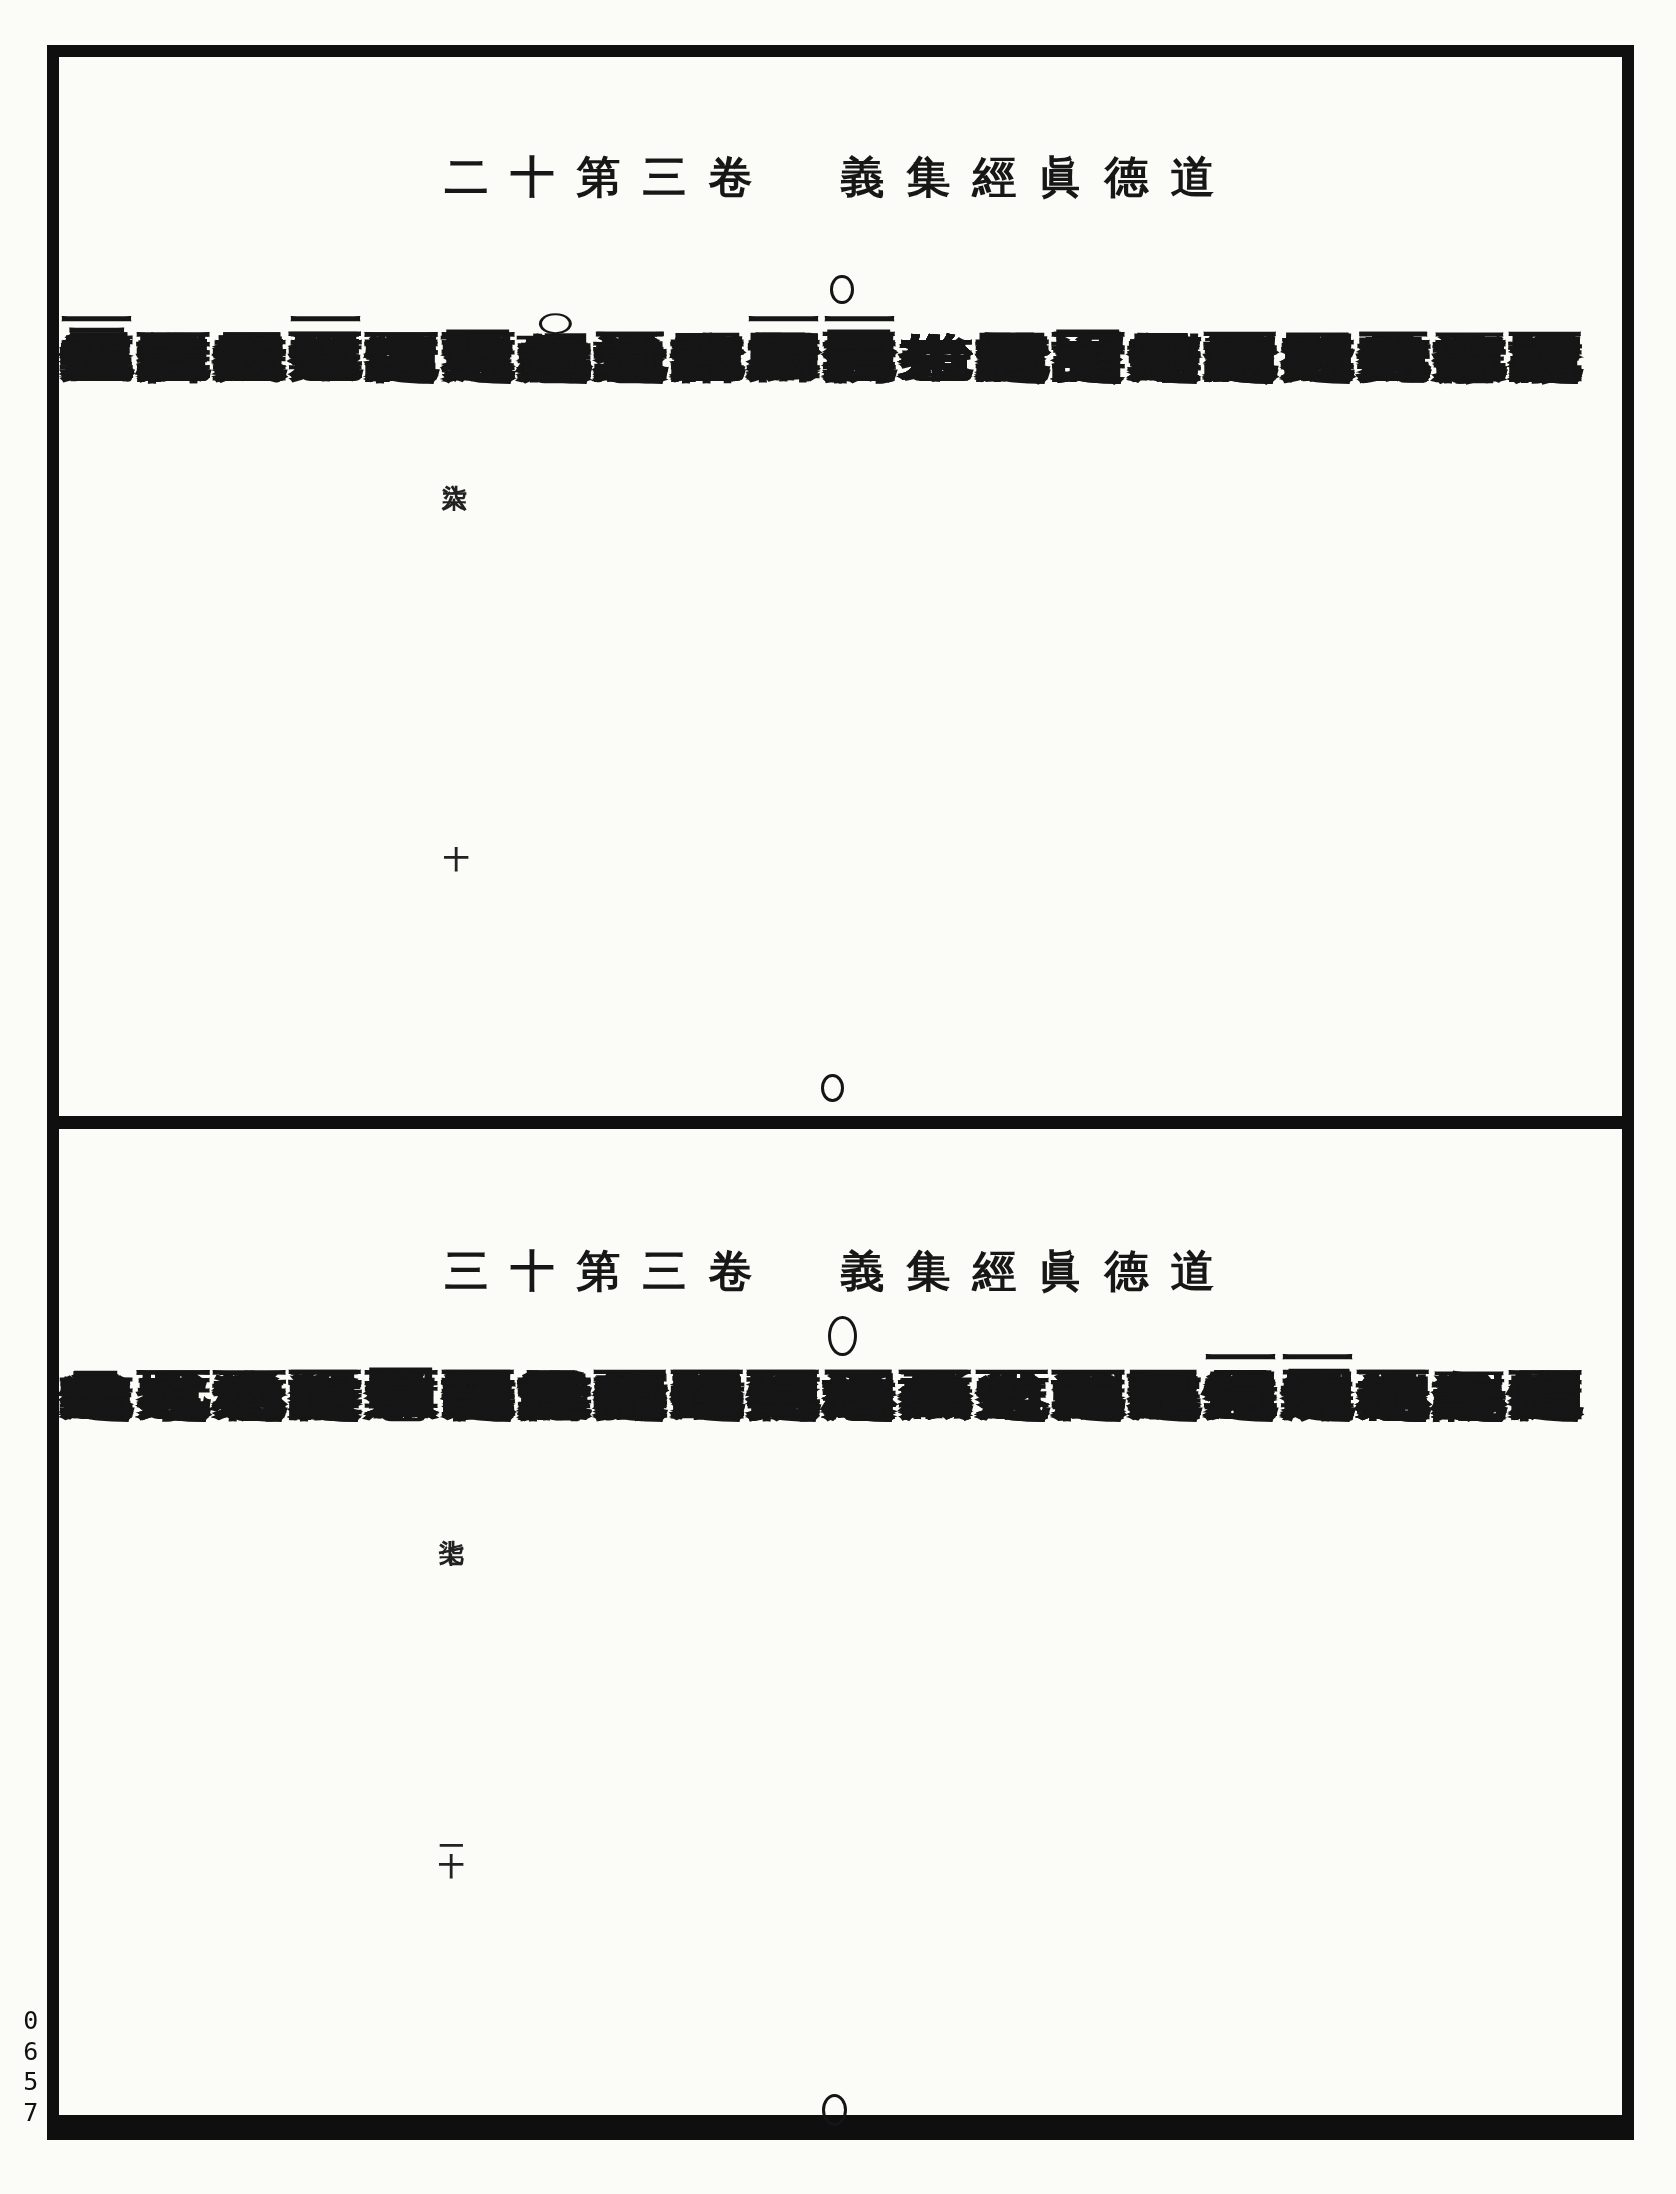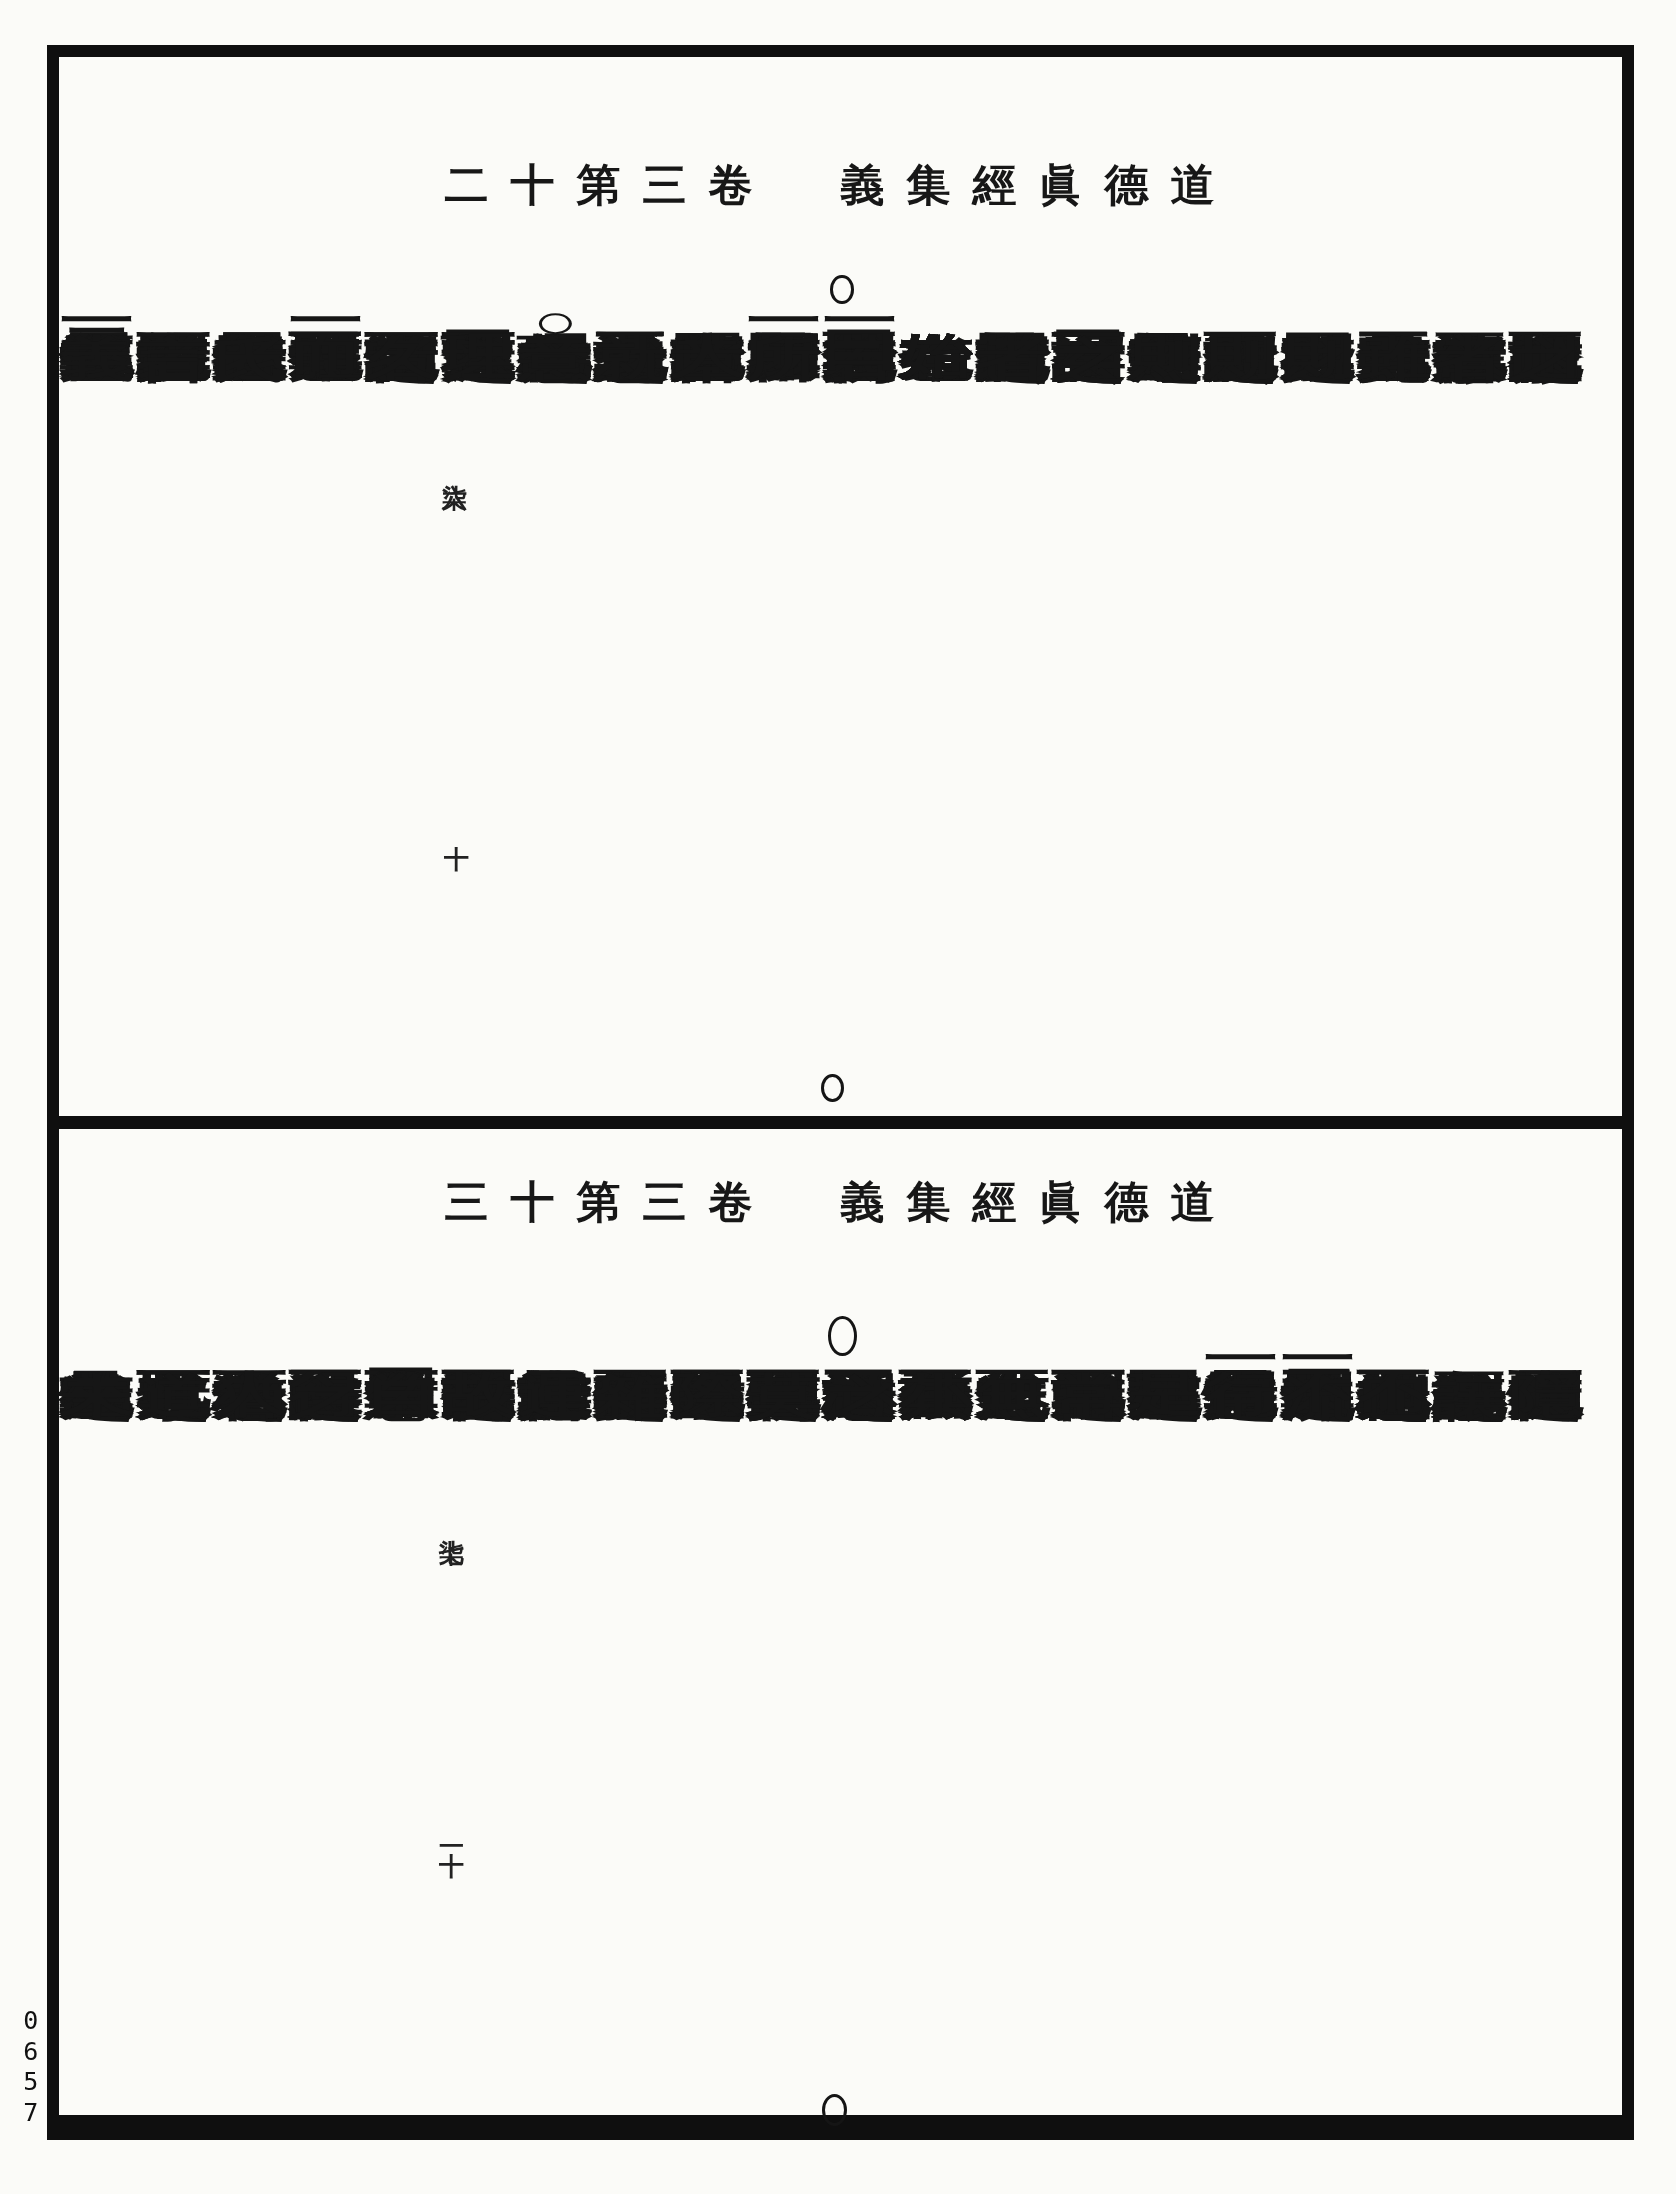--- a/index.html
+++ b/index.html
@@ -19,22 +19,22 @@
   }
   .divider{
     position:absolute;left:49px;top:1116px;width:1584px;height:13.4px;
     background:#0f0f0f;
   }
   .leaf-header{
     position:absolute;left:47px;width:1587px;text-align:center;
     font-size:44px;font-weight:700;letter-spacing:22px;
     white-space:pre;color:#171717;
   }
-  .header-top{top:156px;}
-  .header-bottom{top:1173px;}
+  .header-top{top:148px;}
+  .header-bottom{top:1242px;}
   .col{
     position:absolute;
     writing-mode:vertical-rl;text-orientation:upright;
     font-size:75px;line-height:1;font-weight:700;
     letter-spacing:0;white-space:pre;
     transform:scaleY(0.635);transform-origin:top center;
     color:#161616;
   }
   .small-note{
     position:absolute;

